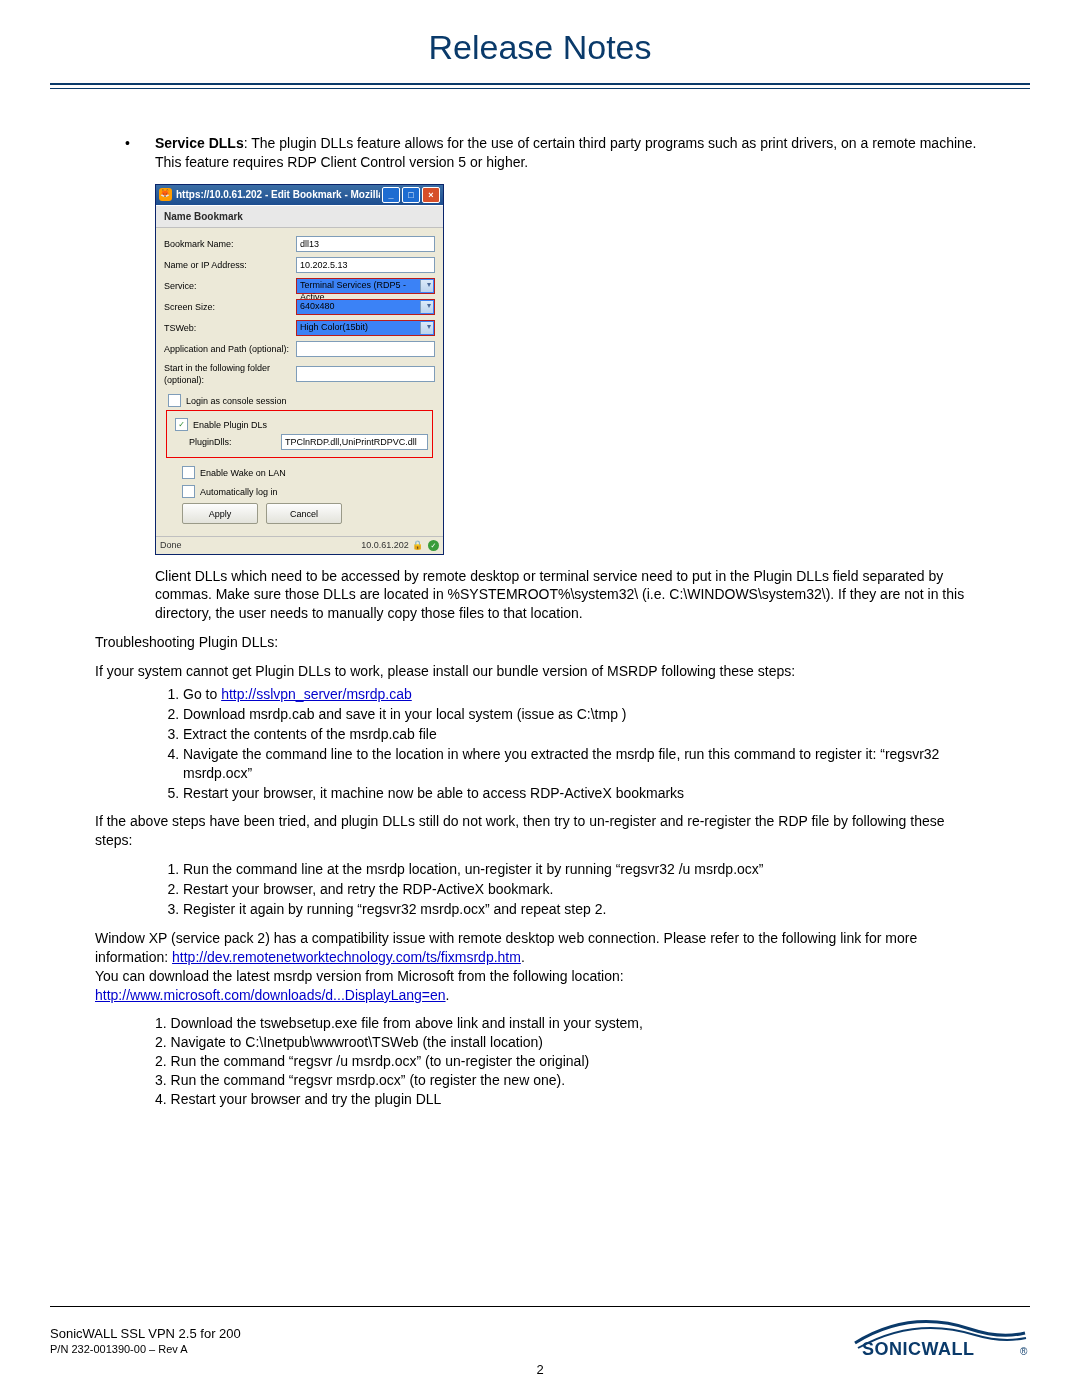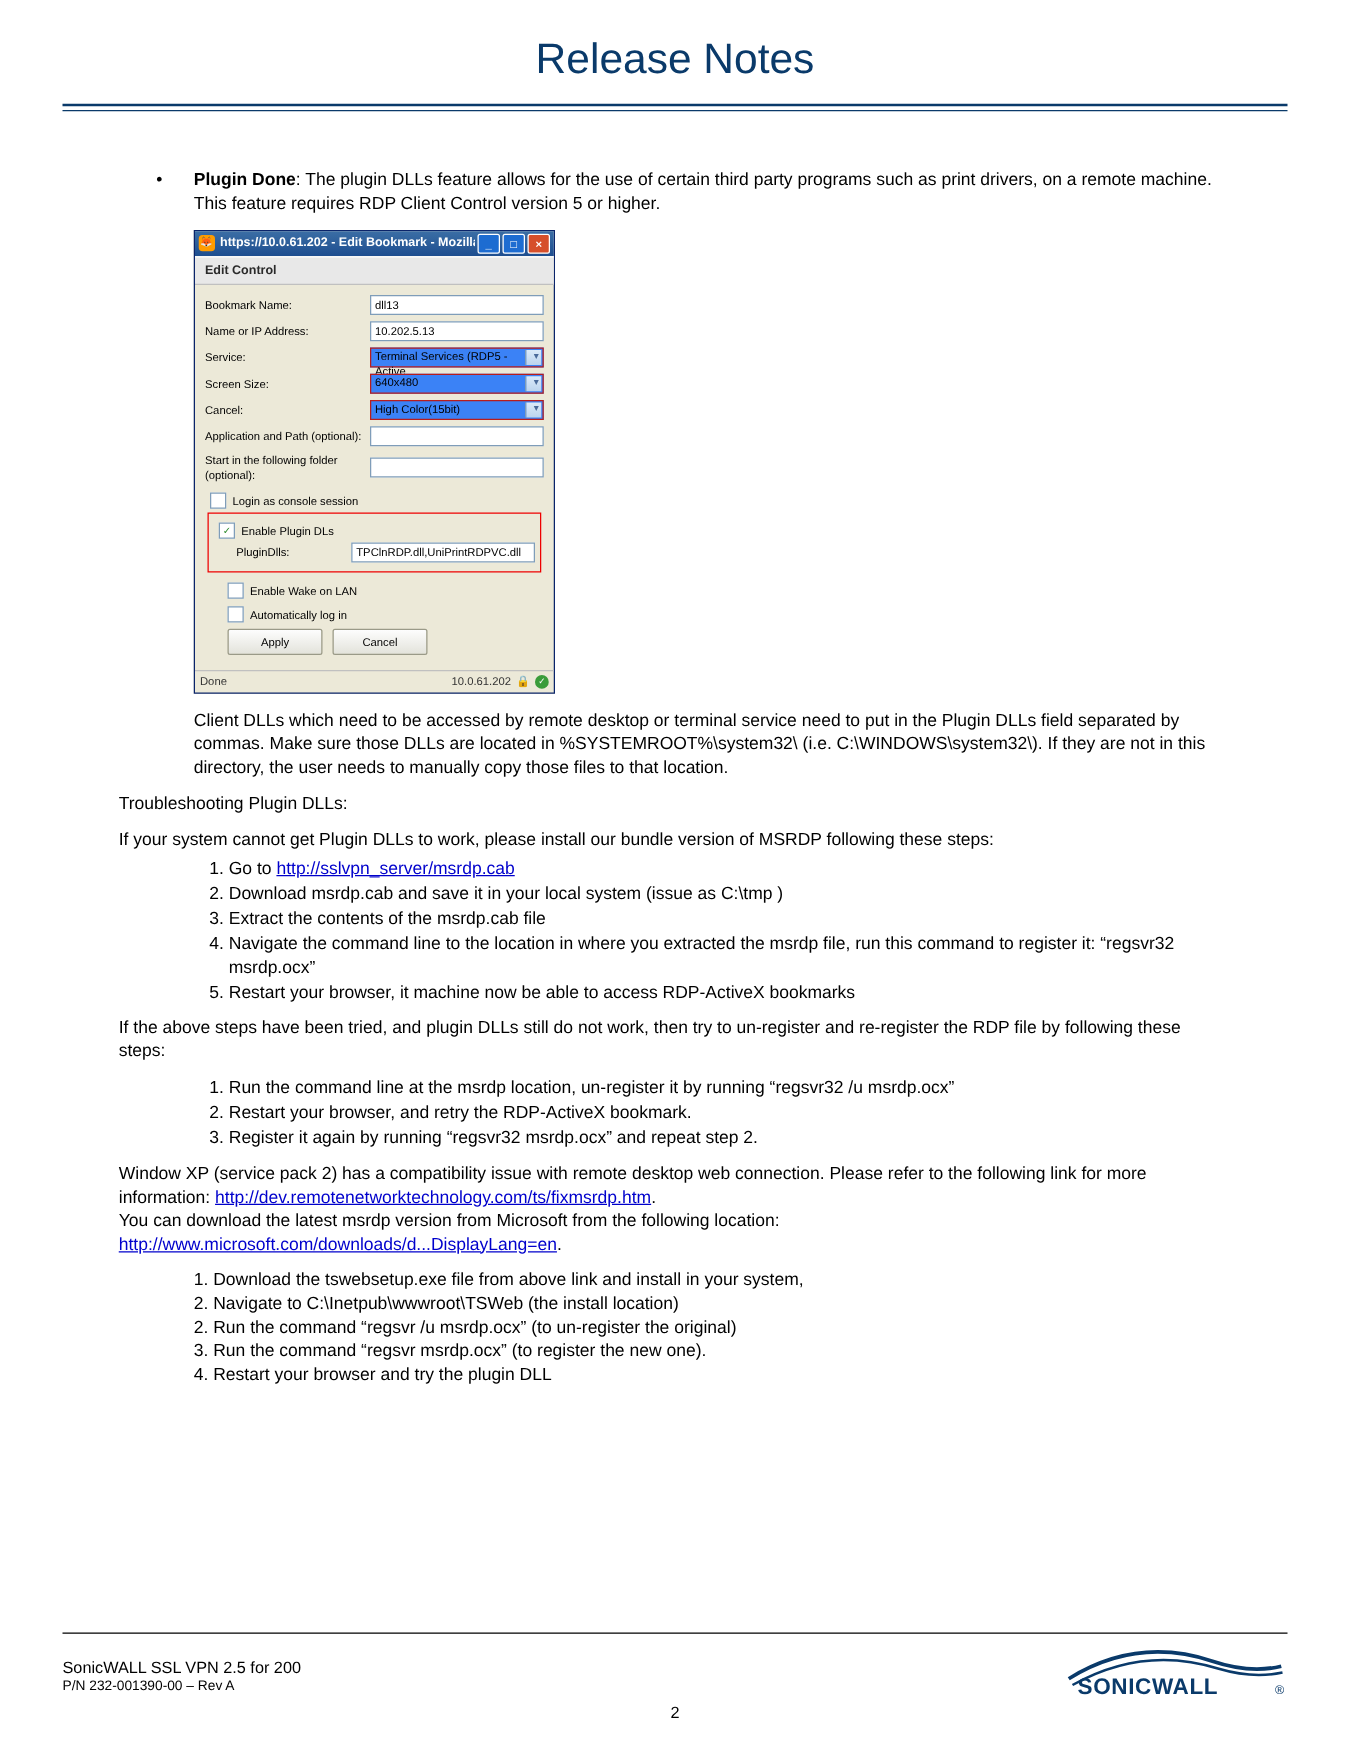--- a/index.html
+++ b/index.html
@@ -52,53 +52,53 @@
 </head>
 <body>
 
 <div class="page">
   <div class="title">Release Notes</div>
   <div class="hr"></div>
 
   <div class="content">
     <ul class="bullet">
       <li>
-        <span class="bold">Plugin Done</span><span>: The plugin DLLs feature allows for the use of certain third party programs such as print drivers, on a remote machine. This feature requires RDP Client Control version 5 or higher.</span>
+        <span class="bold">Service DLLs</span><span>: The plugin DLLs feature allows for the use of certain third party programs such as print drivers, on a remote machine. This feature requires RDP Client Control version 5 or higher.</span>
       </li>
     </ul>
 
     <div class="dialog-wrap">
       <div class="dialog">
         <div class="titlebar">
           <span class="ff">🦊</span>
           <span class="titlebar-text">https://10.0.61.202 - Edit Bookmark - Mozilla ...</span>
           <span class="winbtn winmin">_</span>
           <span class="winbtn winmax">□</span>
           <span class="winbtn winclose">×</span>
         </div>
-        <div class="section-head">Edit Control</div>
+        <div class="section-head">Name Bookmark</div>
         <div class="form">
           <div class="row">
               <div class="lbl">Bookmark Name:</div>
               <div class="inp">dll13</div>
             </div>
           <div class="row">
               <div class="lbl">Name or IP Address:</div>
               <div class="inp">10.202.5.13</div>
             </div>
           <div class="row">
               <div class="lbl">Service:</div>
               <div class="sel">Terminal Services (RDP5 - Active</div>
             </div>
           <div class="row">
               <div class="lbl">Screen Size:</div>
               <div class="sel">640x480</div>
             </div>
           <div class="row">
-              <div class="lbl">Cancel:</div>
+              <div class="lbl">TSWeb:</div>
               <div class="sel">High Color(15bit)</div>
             </div>
           <div class="row">
               <div class="lbl">Application and Path (optional):</div>
               <div class="inp"></div>
             </div>
           <div class="row">
               <div class="lbl">Start in the following folder (optional):</div>
               <div class="inp"></div>
             </div>

